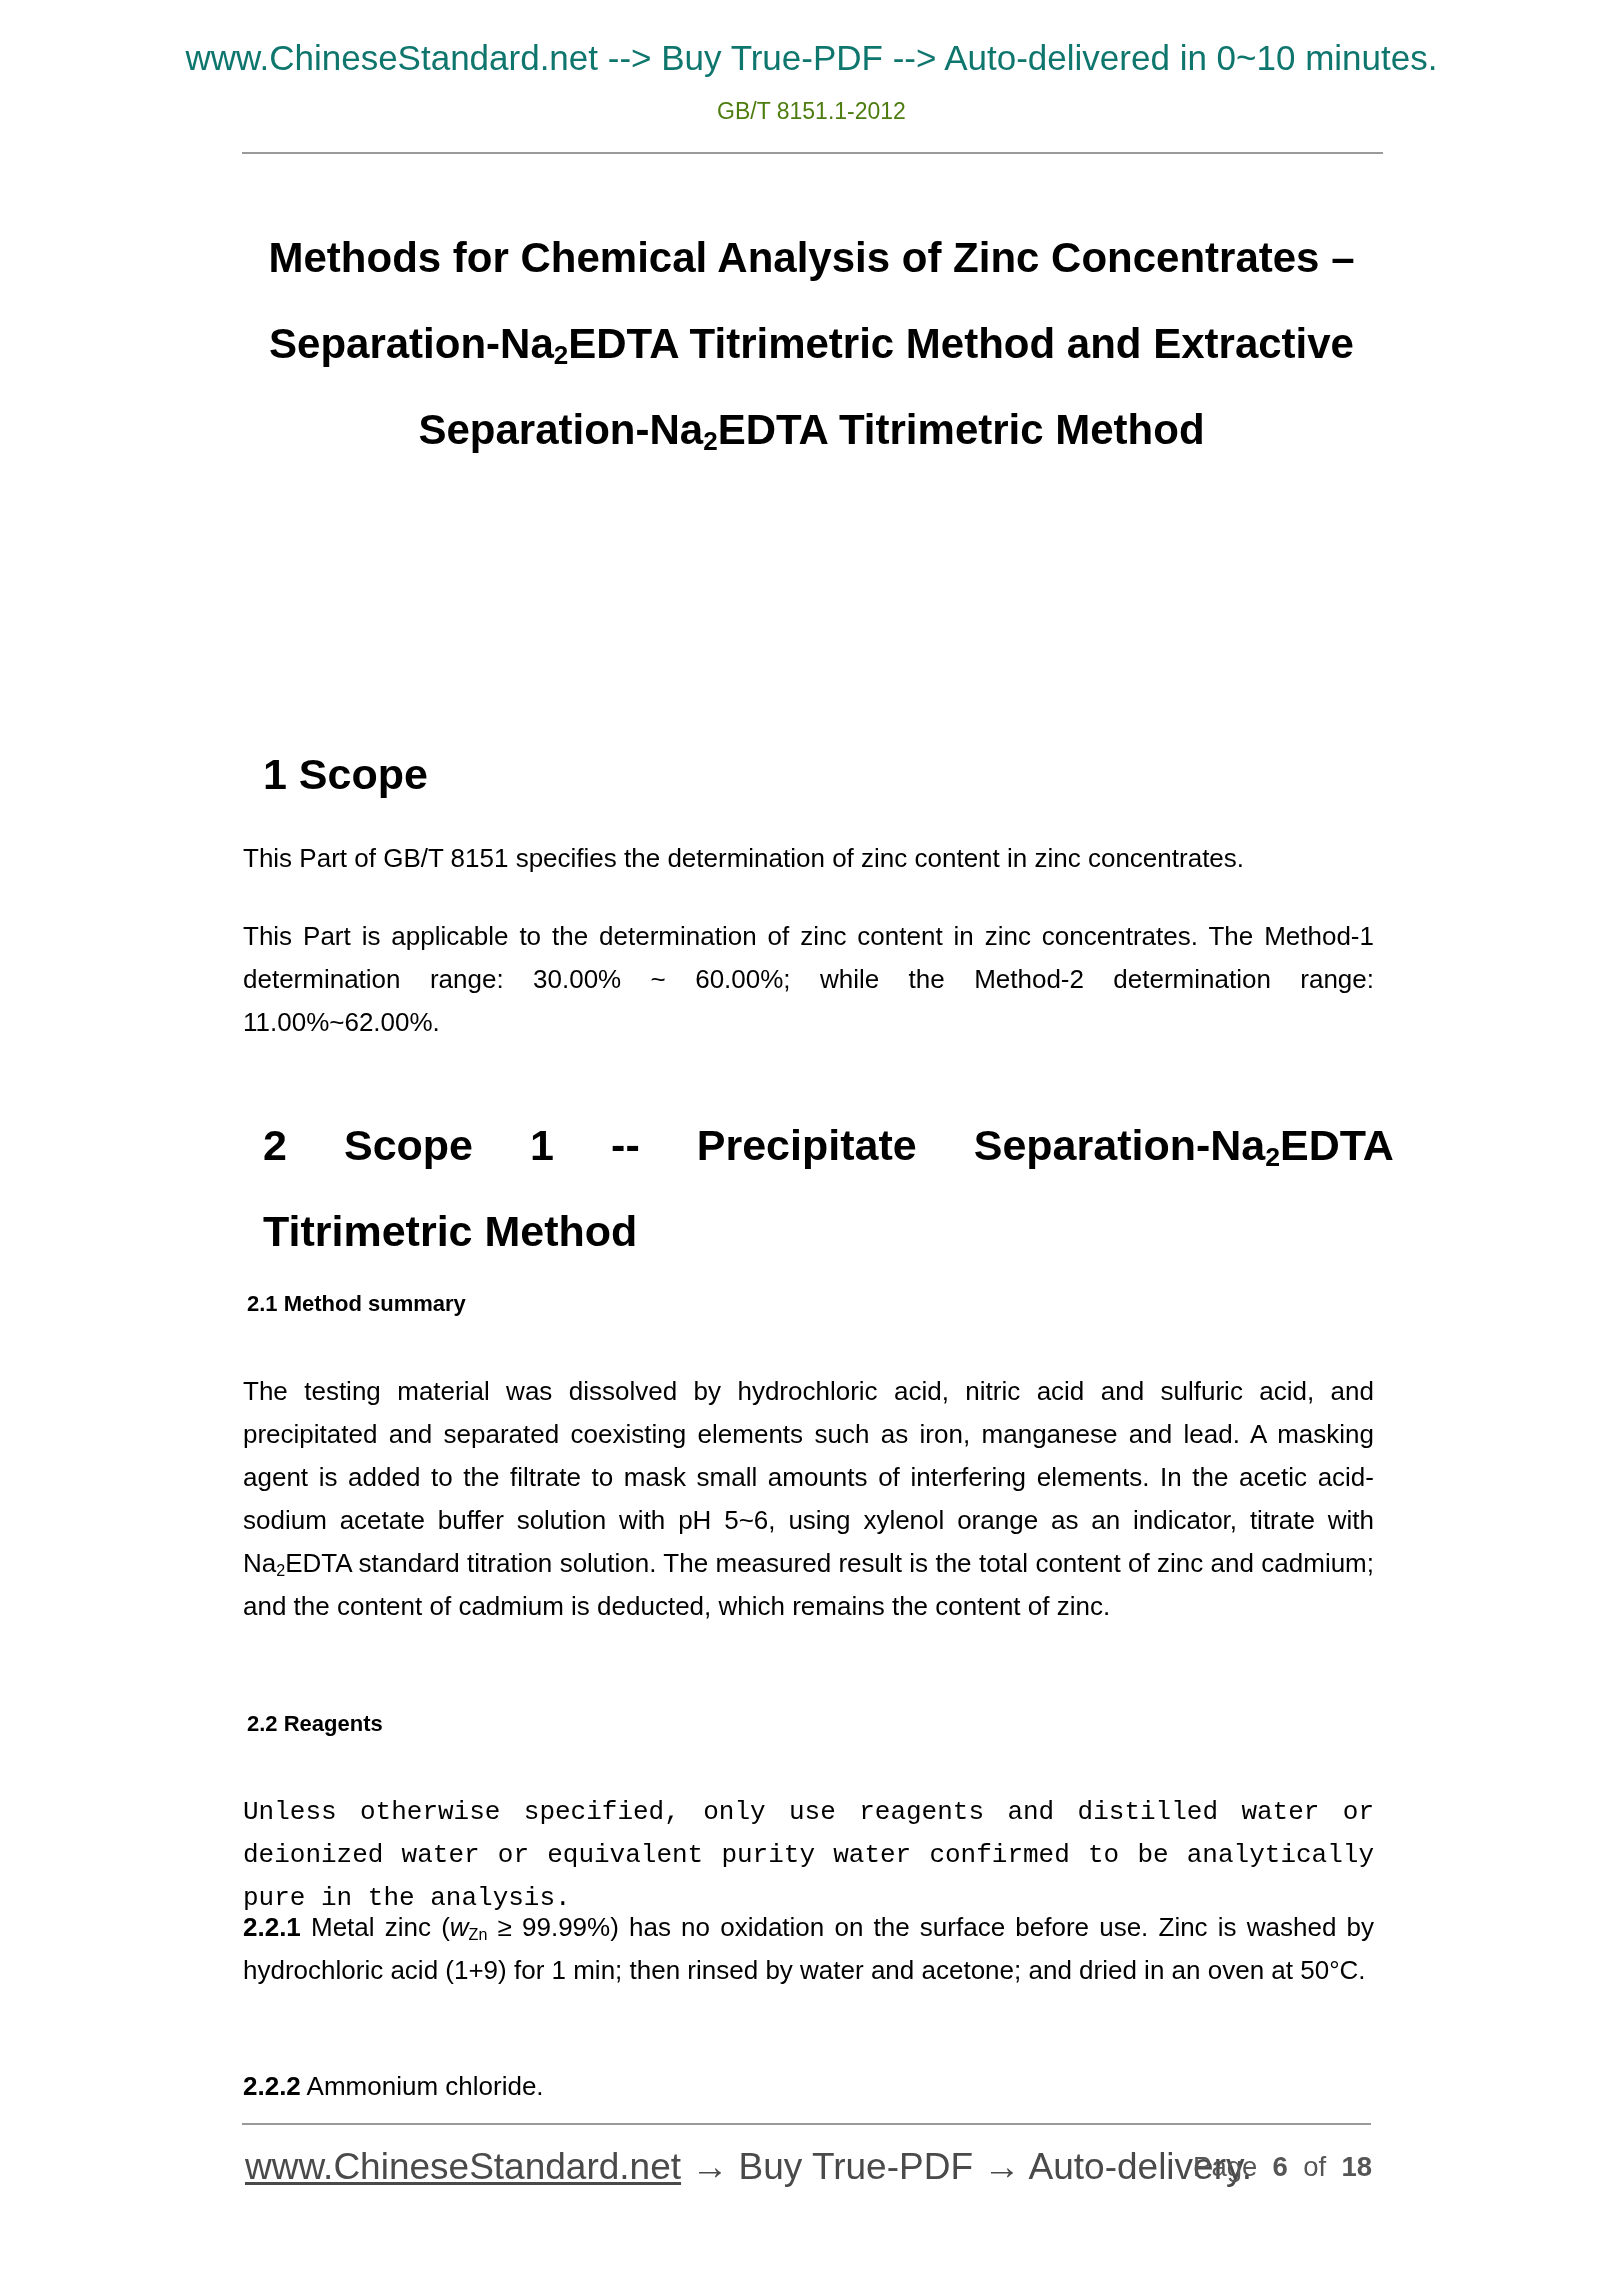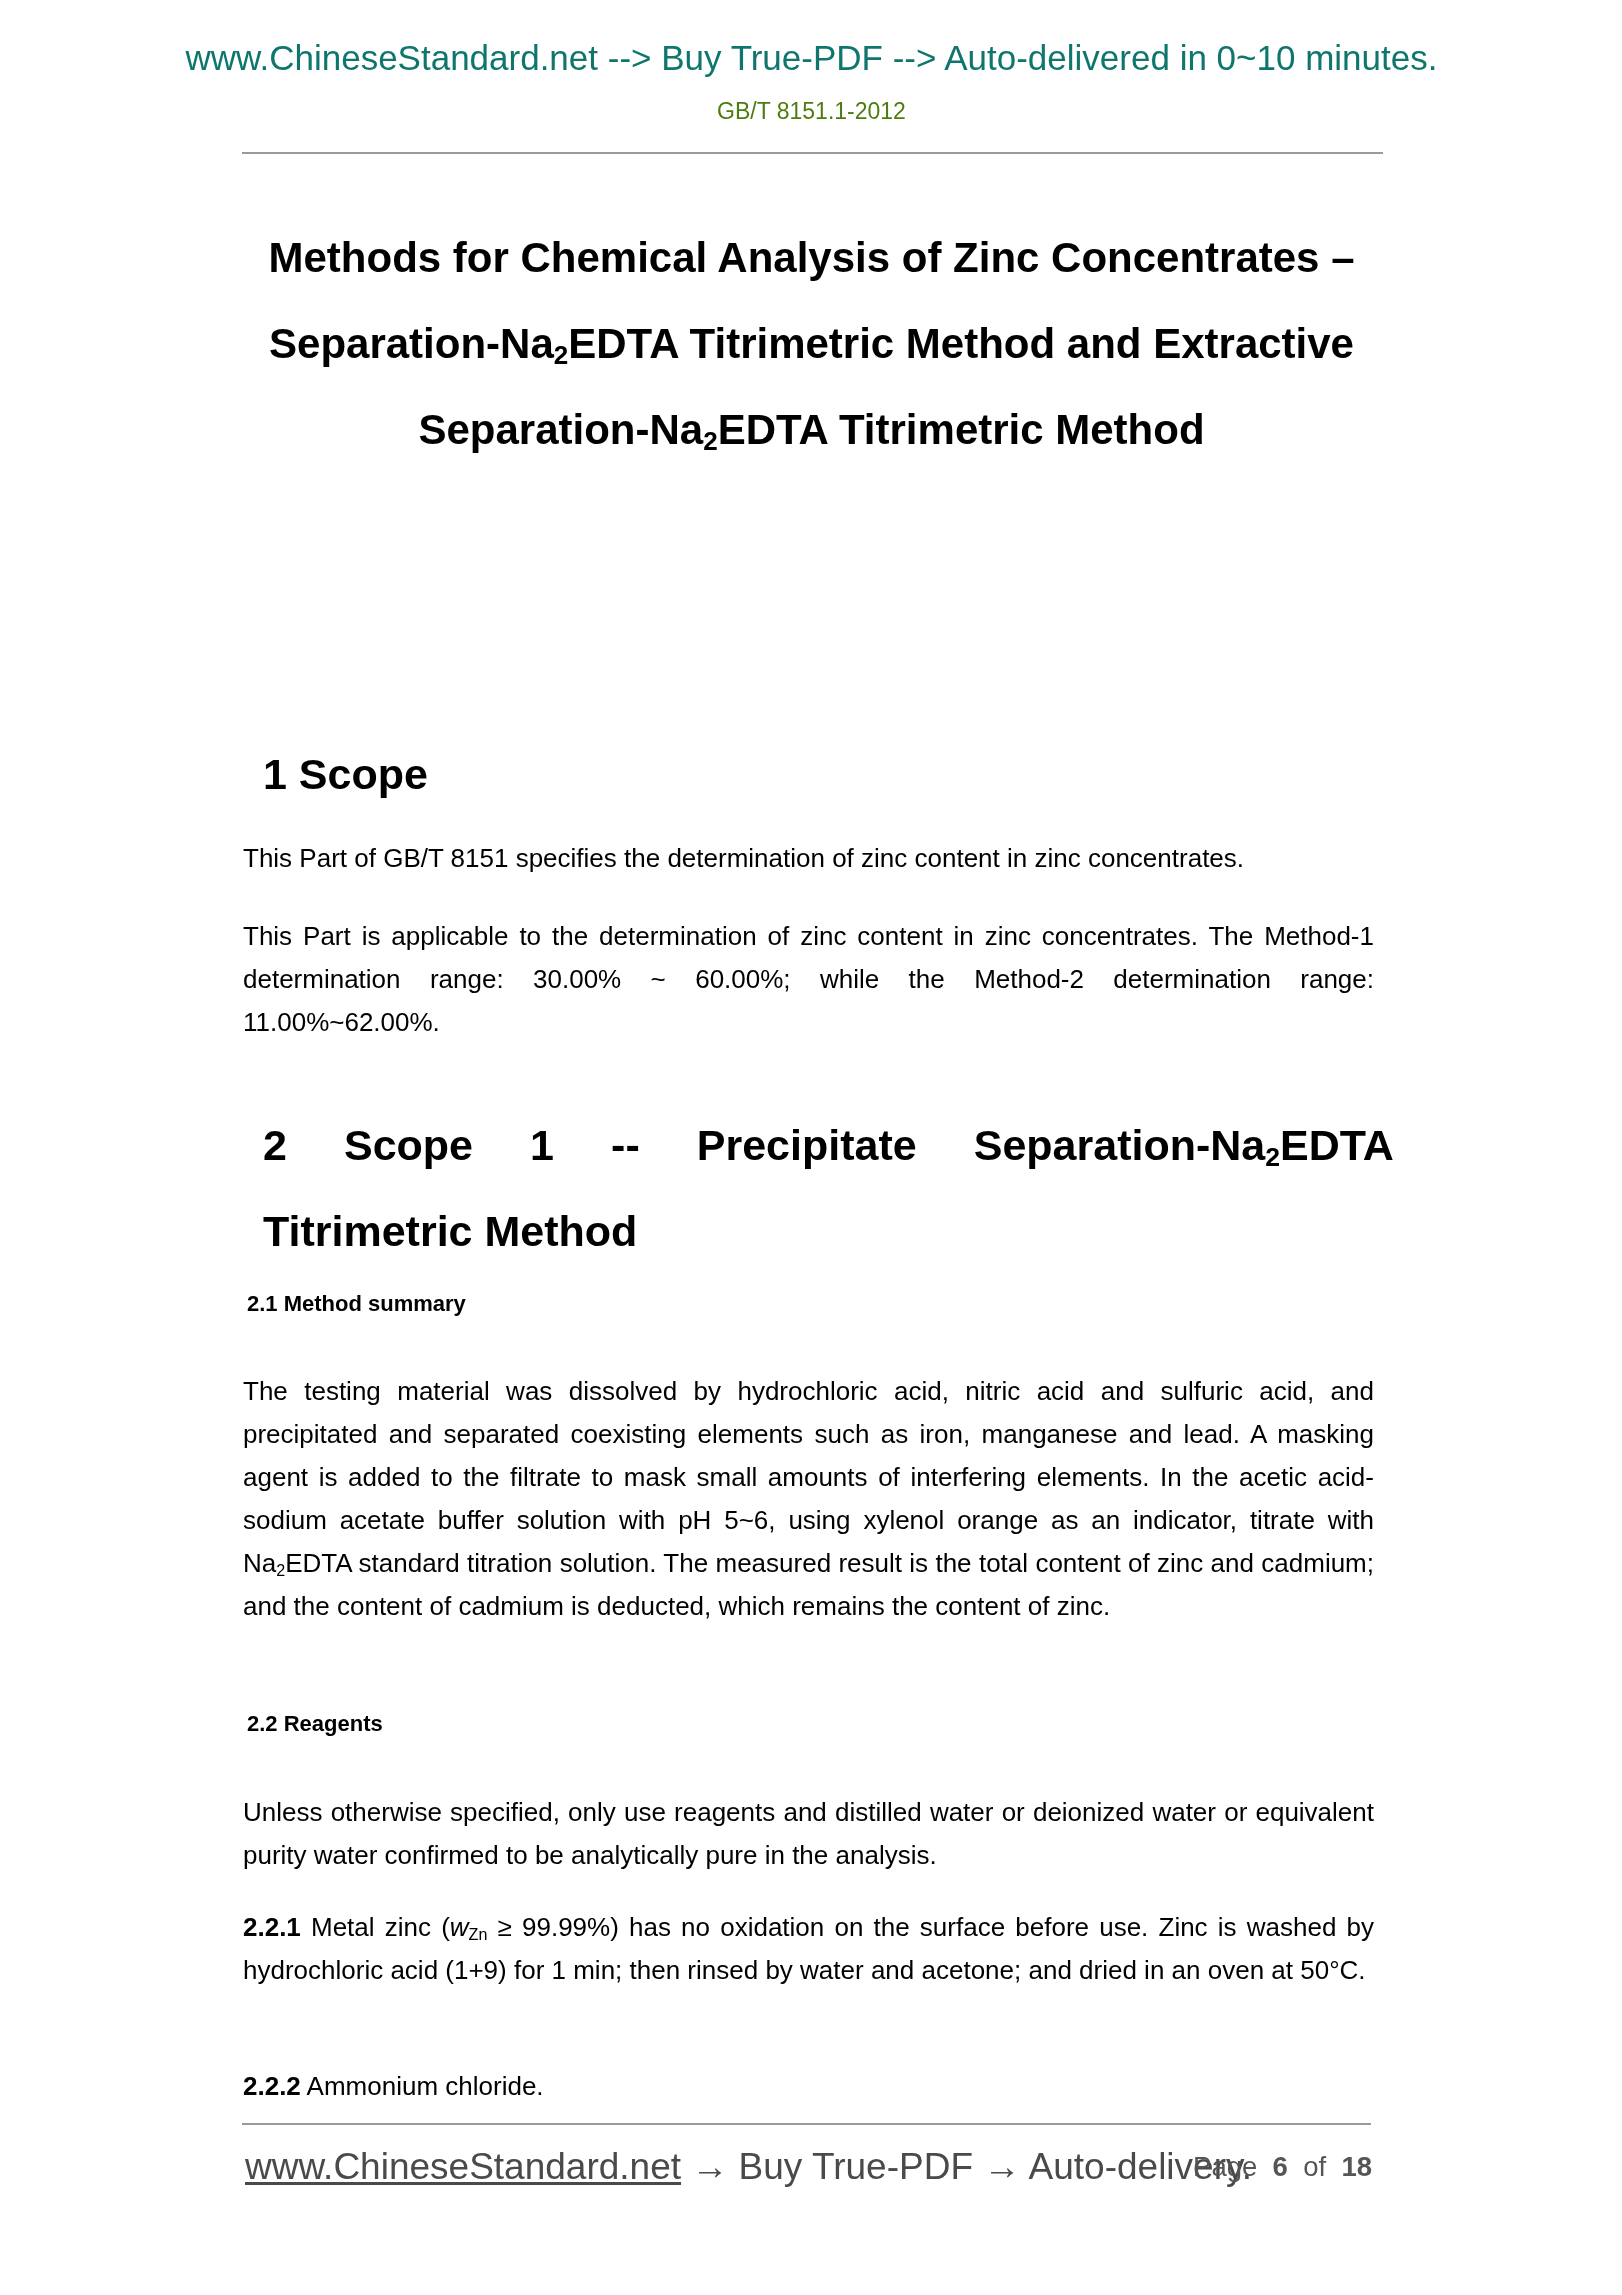--- a/index.html
+++ b/index.html
@@ -140,21 +140,21 @@
     <span>Precipitate</span>
     <span><span>Separation-Na</span><sub>2</sub><span>EDTA</span></span>
   </span>
   <span style="display:block;">Titrimetric Method</span>
 </h2>
 
 <h3 class="abs h2" style="top:1287px;">2.1 Method summary</h3>
 <p class="abs p" style="top:1358px;"><span>The testing material was dissolved by hydrochloric acid, nitric acid and sulfuric acid, and precipitated and separated coexisting elements such as iron, manganese and lead. A masking agent is added to the filtrate to mask small amounts of interfering elements. In the acetic acid-sodium acetate buffer solution with pH 5~6, using xylenol orange as an indicator, titrate with Na</span><sub>2</sub><span>EDTA standard titration solution. The measured result is the total content of zinc and cadmium; and the content of cadmium is deducted, which remains the content of zinc.</span></p>
 
 <h3 class="abs h2" style="top:1707px;">2.2 Reagents</h3>
-<p class="abs p" style="top:1779px;">Unless otherwise specified, only use reagents and distilled water or deionized water or equivalent purity water confirmed to be analytically pure in the analysis.</p>
+<p class="abs p" style="top:1779px;font-family:Liberation Mono, monospace;">Unless otherwise specified, only use reagents and distilled water or deionized water or equivalent purity water confirmed to be analytically pure in the analysis.</p>
 
 <p class="abs p" style="top:1894px;"><b>2.2.1</b><span> Metal zinc (</span><i>w</i><sub>Zn</sub><span> ≥ 99.99%) has no oxidation on the surface before use. Zinc is washed by hydrochloric acid (1+9) for 1 min; then rinsed by water and acetone; and dried in an oven at 50°C.</span></p>
 
 <p class="abs p" style="top:2053px;"><b>2.2.2</b><span> Ammonium chloride.</span></p>
 
 <div class="abs ftr-rule"></div>
 <div class="abs ftr-left">
   <a href="#">www.ChineseStandard.net</a><span> → </span><span>Buy True-PDF</span><span> → </span><span>Auto-delivery.</span>
 </div>
 <div class="abs ftr-right">

